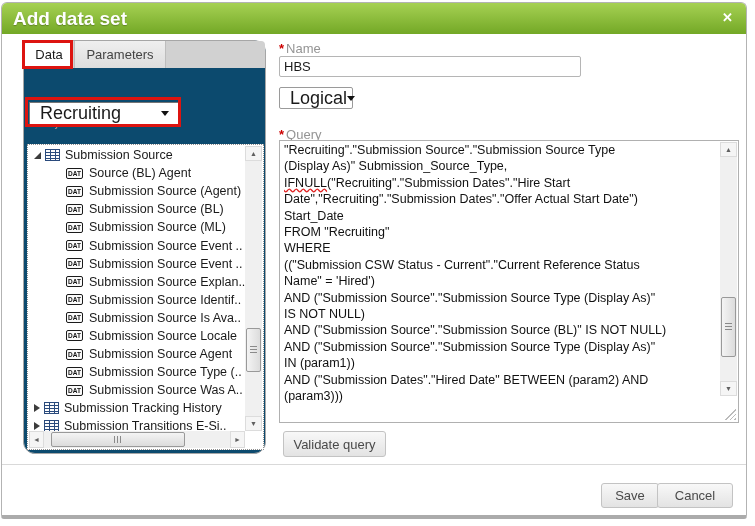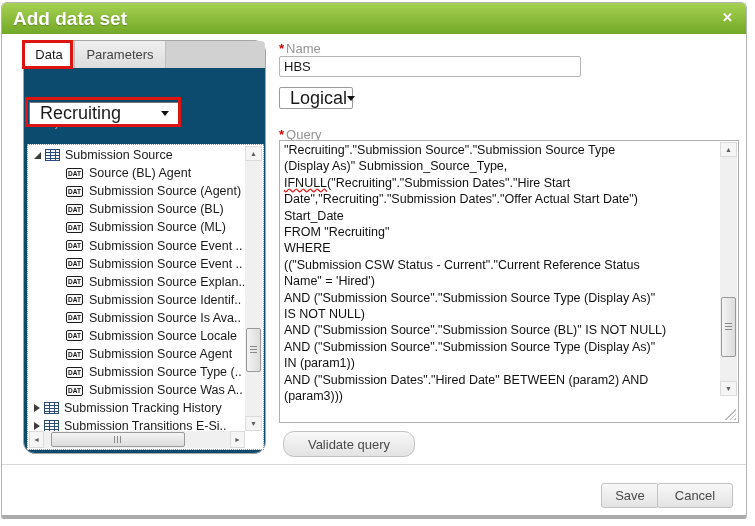--- a/index.html
+++ b/index.html
@@ -87,21 +87,21 @@
     text-decoration-color:#e02020; text-decoration-skip-ink:none; }
   .qb-sb { right:1px; top:1px; width:17px; height:254px; }
   .resize-grip { position:absolute; right:2px; bottom:2px; width:11px; height:11px;
     background:
       linear-gradient(135deg, transparent 0 50%, #bbb 50% 56%, transparent 56% 70%, #bbb 70% 76%, transparent 76% 90%, #bbb 90% 96%, transparent 96%);
     cursor:nwse-resize; }
 
   .btn { position:absolute; background:linear-gradient(#f8f8f8,#e3e3e3);
     border:1px solid #c3c3c3; border-radius:3px; color:#4a4a4a; font-size:13px;
     font-family:"Liberation Sans", sans-serif; cursor:pointer; }
-  .validate-btn { left:281px; top:428px; width:132px; height:26px;border-radius:11px; }
+  .validate-btn { left:281px; top:428px; width:103px; height:26px; }
   .divider { position:absolute; left:0; right:0; top:461px; height:1px; background:#d9d9d9; }
   .save-btn { top:480px; right:87px; width:58px; height:25px; }
   .cancel-btn { top:480px; right:13px; width:76px; height:25px; }
 
   
   .annotation { position:absolute; border:3px solid #dd1410; pointer-events:none; }
   .anno-data-tab { left:20px; top:37px; width:51px; height:29px; }
   .anno-subject { left:23px; top:94px; width:156px; height:30px; }
 </style>
 </head>

